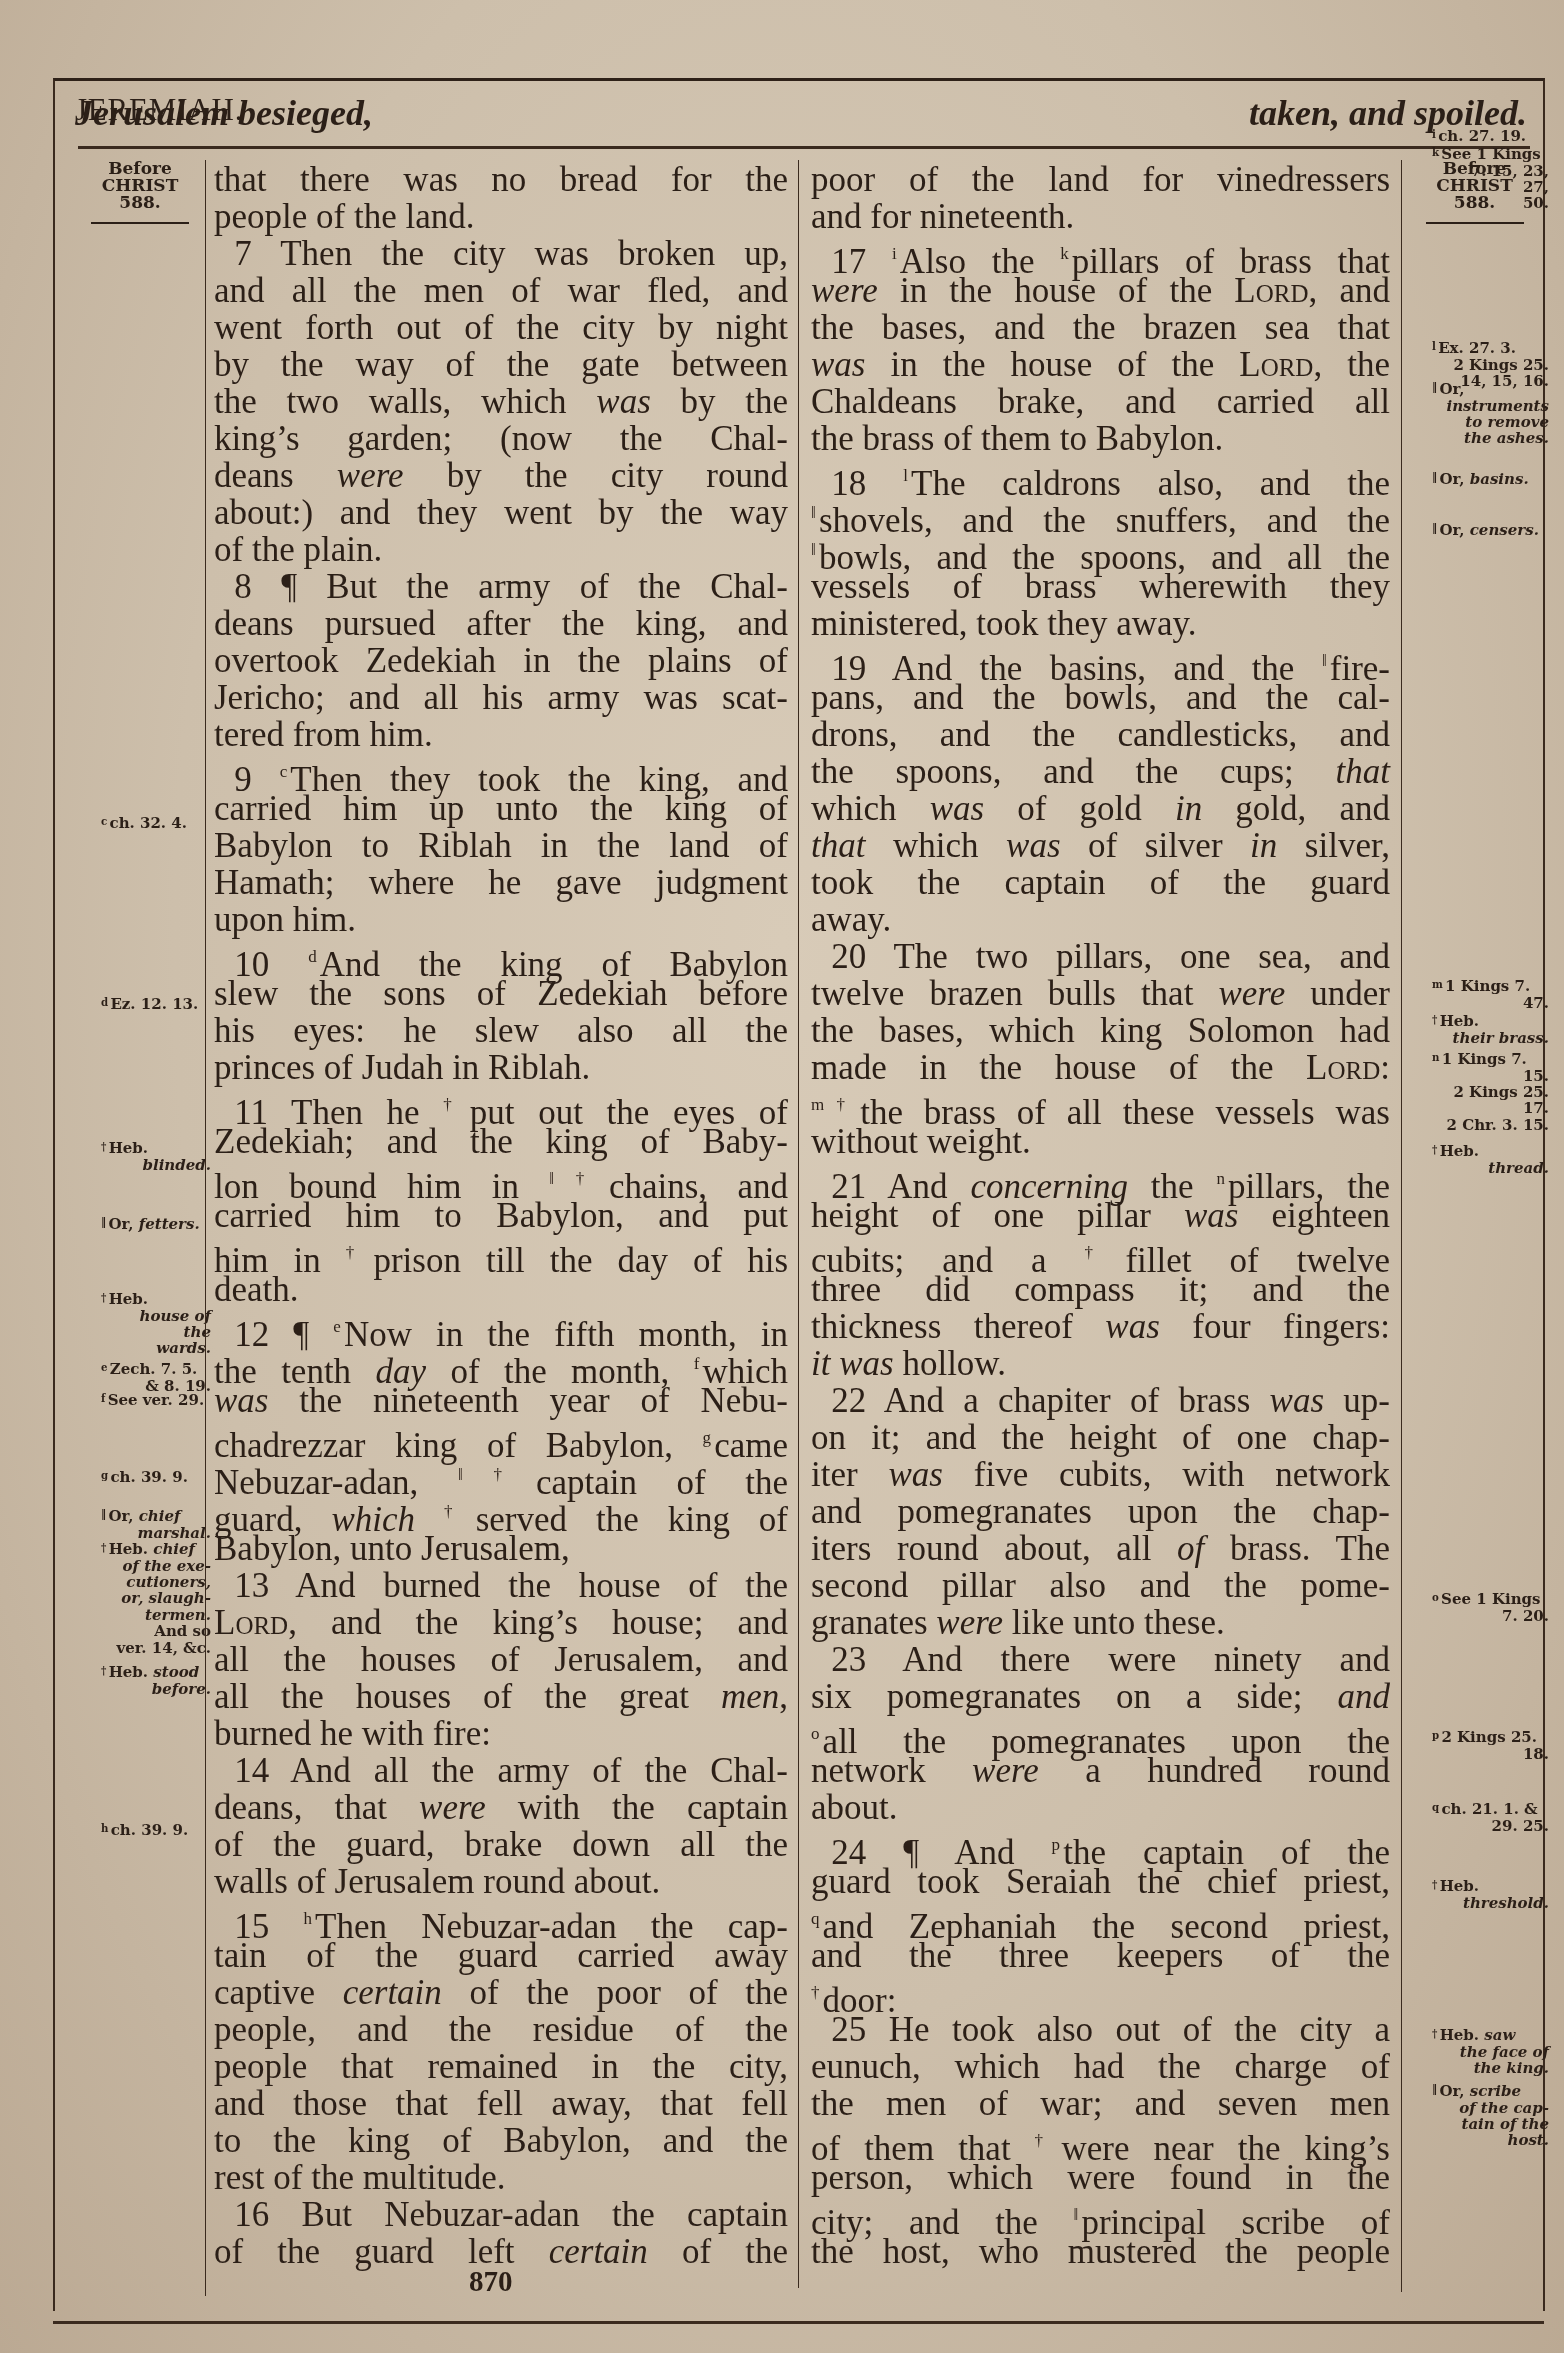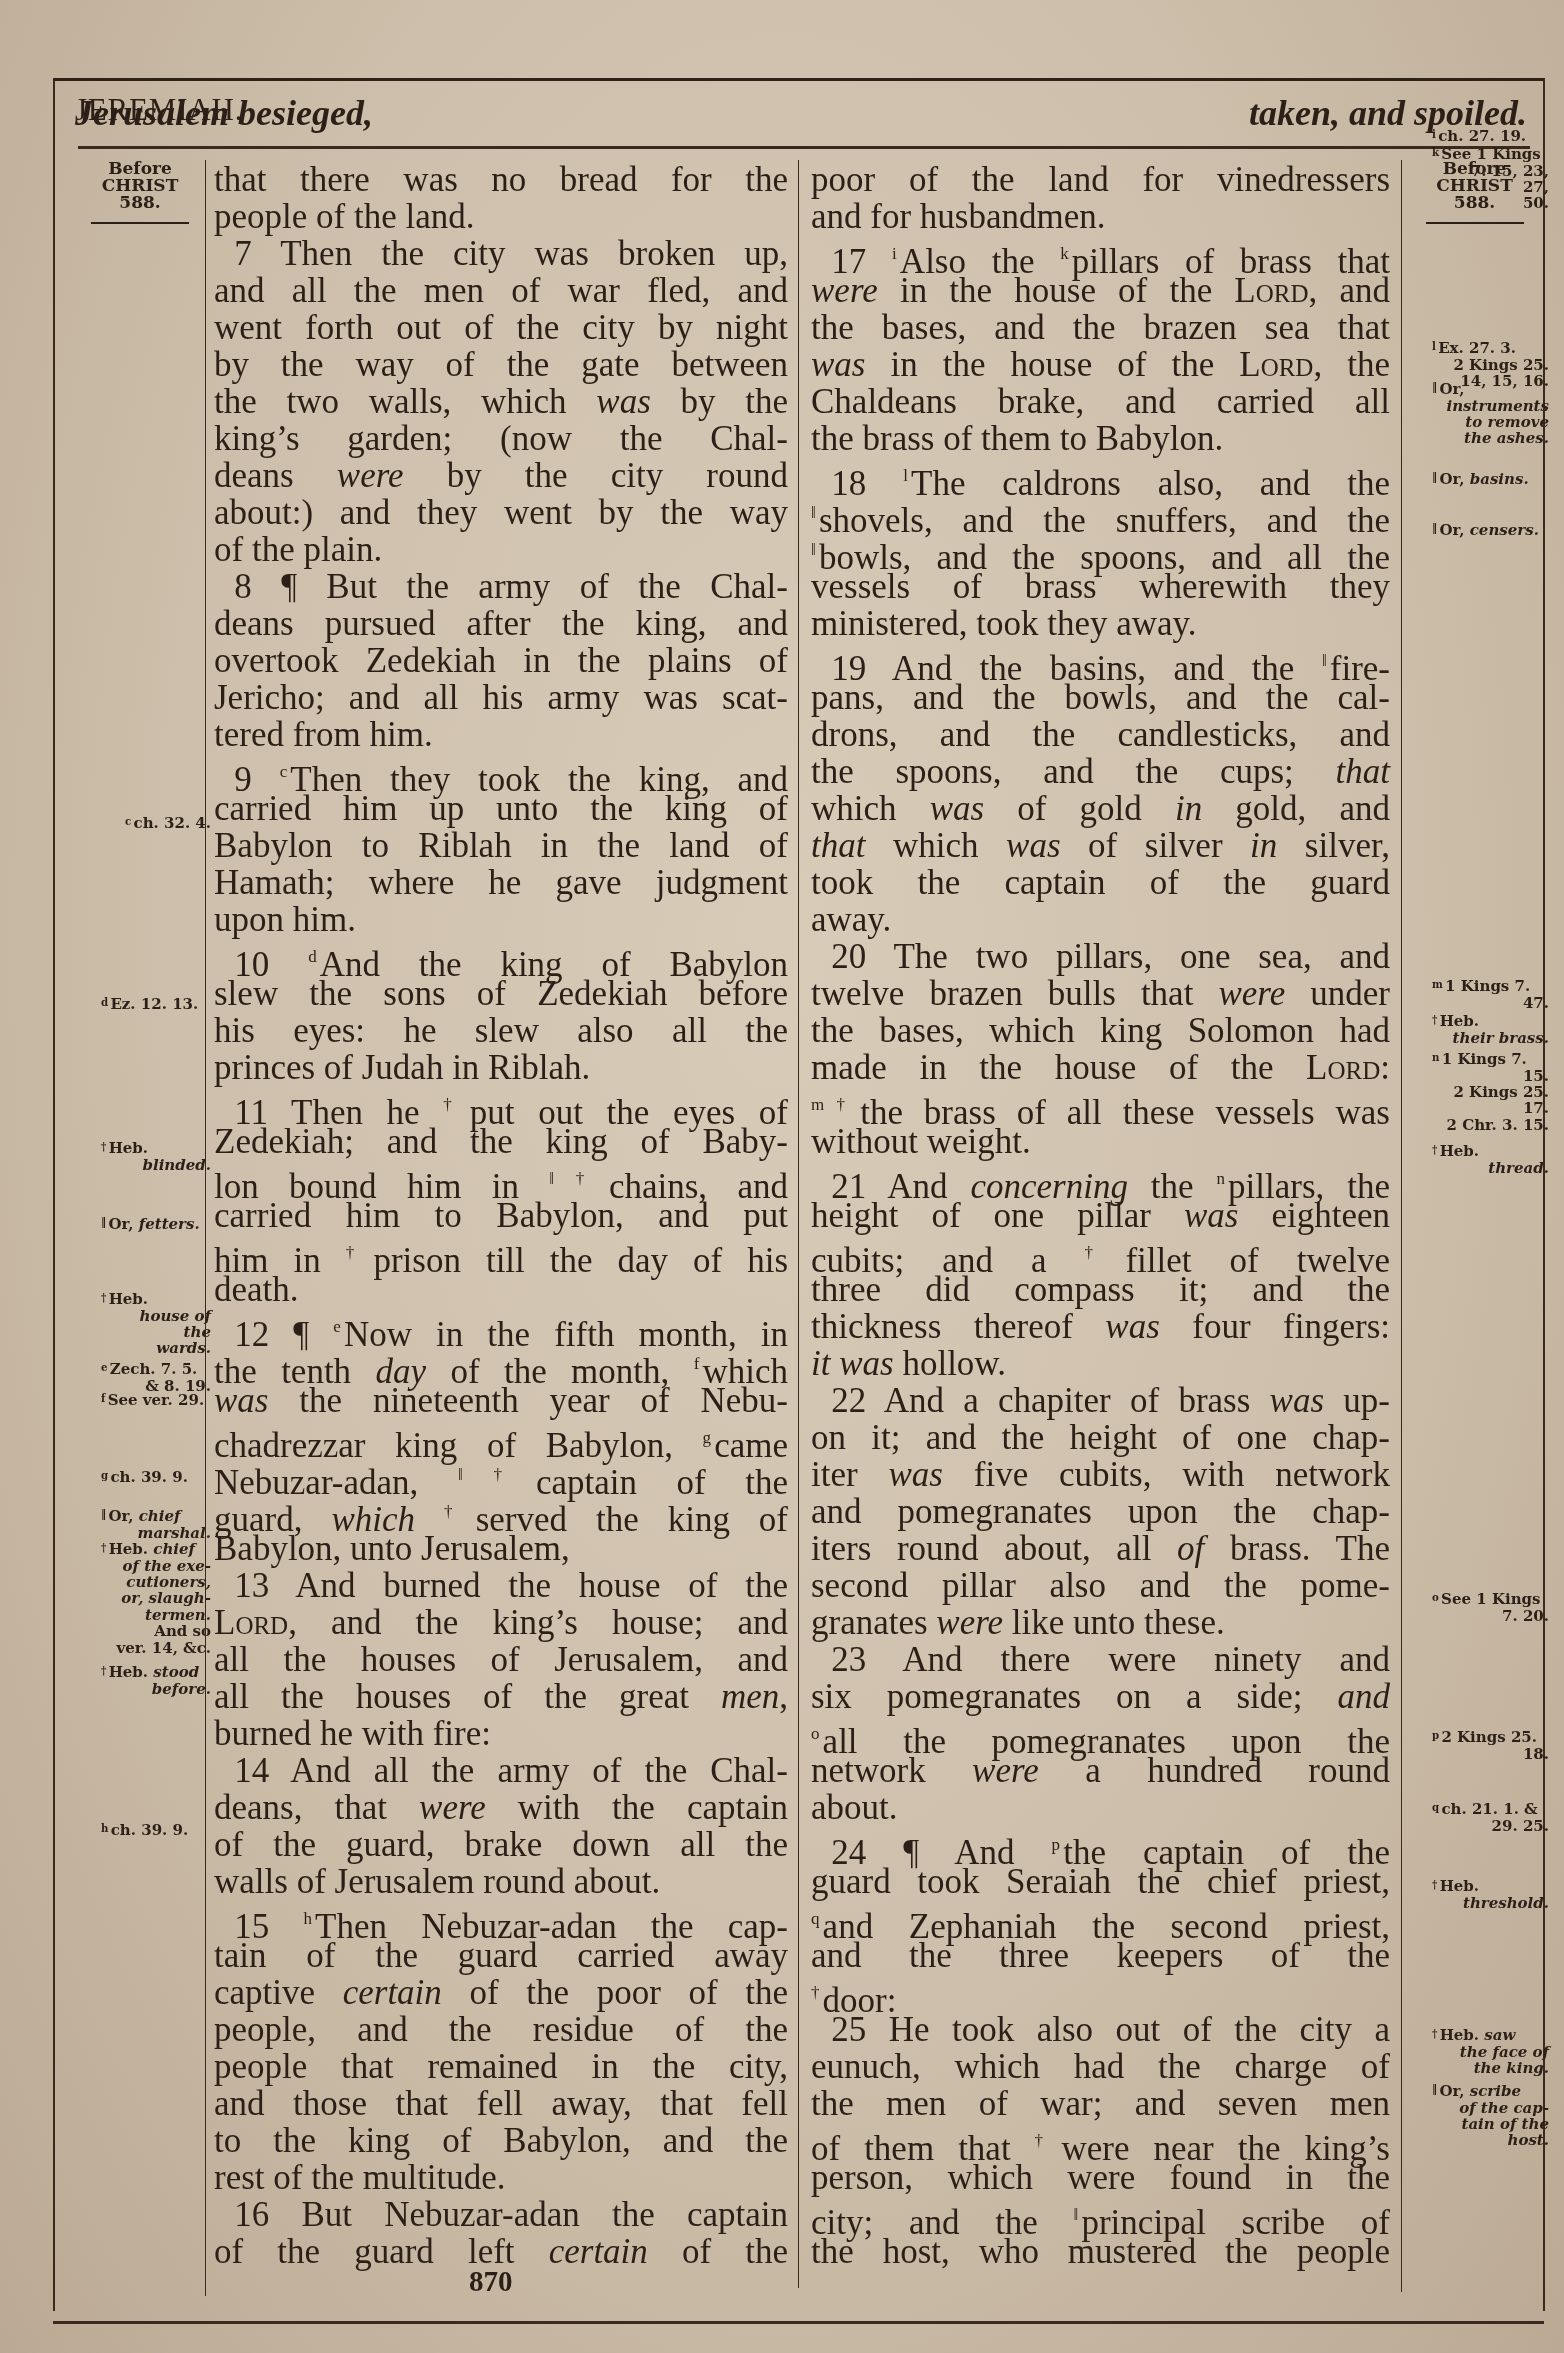--- a/index.html
+++ b/index.html
@@ -62,21 +62,21 @@
   <div class="head-rule"></div>
 
   <div class="margin-col margin-left">
     <div class="bc">
       <div>Before</div>
       <div>CHRIST</div>
       <div>588.</div>
       <div class="bc-rule"></div>
     </div>
     <div id="left-notes" style="position: relative;">
-        <div class="note" style="top: 567px; text-align: right;"><span class="mk">c</span><span>ch. 32. 4.</span></div>
+        <div class="note" style="top: 567px;"><span class="mk">c</span><span>ch. 32. 4.</span></div>
         <div class="note" style="top: 748px;"><span class="mk">d</span><span>Ez. 12. 13.</span></div>
         <div class="note" style="top: 892px;"><span class="mk">†</span><span>Heb.</span><i class="ind">blinded.</i></div>
         <div class="note" style="top: 968px;"><span class="mk">‖</span><span>Or, </span><i>fetters.</i></div>
         <div class="note" style="top: 1043px;"><span class="mk">†</span><span>Heb.</span><i class="ind">house of the</i><i class="ind">wards.</i></div>
         <div class="note" style="top: 1113px;"><span class="mk">e</span><span>Zech. 7. 5.</span><span class="ind">&amp; 8. 19.</span></div>
         <div class="note" style="top: 1144px;"><span class="mk">f</span><span>See ver. 29.</span></div>
         <div class="note" style="top: 1221px;"><span class="mk">g</span><span>ch. 39. 9.</span></div>
         <div class="note" style="top: 1260px;"><span class="mk">‖</span><span>Or, </span><i>chief</i><i class="ind">marshal.</i></div>
         <div class="note" style="top: 1293px;"><span class="mk">†</span><span>Heb. </span><i>chief</i><i class="ind">of the exe-</i><i class="ind">cutioners,</i><i class="ind">or, slaugh-</i><i class="ind">termen.</i><span class="ind">And so</span><span class="ind">ver. 14, &amp;c.</span></div>
         <div class="note" style="top: 1416px;"><span class="mk">†</span><span>Heb. </span><i>stood</i><i class="ind">before.</i></div>
@@ -142,21 +142,21 @@
       <span class="line"><span>people, and the residue of the</span></span>
       <span class="line"><span>people that remained in the city,</span></span>
       <span class="line"><span>and those that fell away, that fell</span></span>
       <span class="line"><span>to the king of Babylon, and the</span></span>
       <span class="line last"><span>rest of the multitude.</span></span>
       <span class="line indent"><span>16 But Nebuzar-adan the captain</span></span>
       <span class="line"><span>of the guard left </span><span class="it">certain</span><span> of the</span></span>
     </div>
   <div class="col col-right" id="col-right">
       <span class="line"><span>poor of the land for vinedressers</span></span>
-      <span class="line last"><span>and for husbandmen.</span></span>
+      <span class="line last"><span>and for nineteenth.</span></span>
       <span class="line indent"><span>17 </span><span class="sup">i</span><span>Also the </span><span class="sup">k</span><span>pillars of brass that</span></span>
       <span class="line"><span class="it">were</span><span> in the house of the </span><span class="sc">Lord</span><span>, and</span></span>
       <span class="line"><span>the bases, and the brazen sea that</span></span>
       <span class="line"><span class="it">was</span><span> in the house of the </span><span class="sc">Lord</span><span>, the</span></span>
       <span class="line"><span>Chaldeans brake, and carried all</span></span>
       <span class="line last"><span>the brass of them to Babylon.</span></span>
       <span class="line indent"><span>18 </span><span class="sup">l</span><span>The caldrons also, and the</span></span>
       <span class="line"><span class="sup">‖</span><span>shovels, and the snuffers, and the</span></span>
       <span class="line"><span class="sup">‖</span><span>bowls, and the spoons, and all the</span></span>
       <span class="line"><span>vessels of brass wherewith they</span></span>

